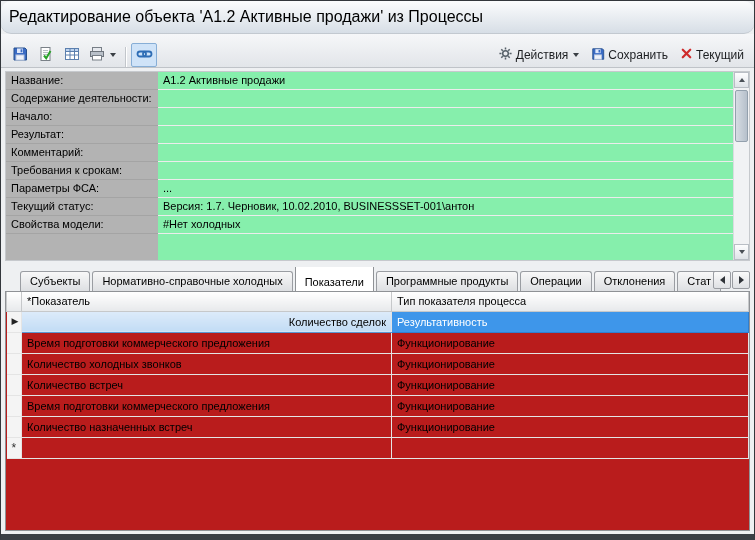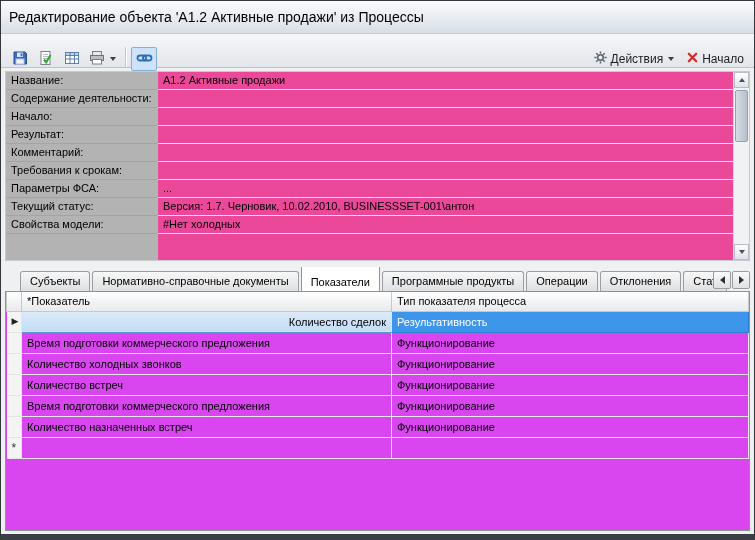--- a/index.html
+++ b/index.html
@@ -15,30 +15,31 @@
     font-size:11px; color:#000;
   }
 
   
   .titlebar {
     height:20px; flex:0 0 20px;
     background:linear-gradient(#fbfcfd,#d7dee6);
     border-bottom:1px solid #c3c9d0;
     display:flex; align-items:center;
     padding:16px 8px;
-    font-size:14px;
+    font-size:16px;
+    border-radius:10px;
   }
 
   
   .toolbar {
     height:34px; flex:0 0 34px;
     background:linear-gradient(#f6f7f9,#e2e5e9);
     border-bottom:1px solid #bfc3c8;
-    display:flex; align-items:flex-start;
-    padding:13px 6px;
+    display:flex; align-items:flex-end;
+    padding:0 6px;
   }
   .tb-btn {
     height:24px; min-width:26px;
     display:flex; align-items:center; justify-content:center;
     background:transparent; border:1px solid transparent; border-radius:2px;
     padding:0 3px; gap:3px; cursor:default;
     font-family:"Liberation Sans", sans-serif; font-size:12px; color:#1c1e21;
   }
   .tb-btn.pressed {
     background:#cfe3f8; border-color:#87aed6;
@@ -59,21 +60,21 @@
     background:#fff;
     display:flex; overflow:hidden;
   }
   table.props { border-collapse:collapse; flex:1; width:100%; table-layout:fixed; }
   table.props td { vertical-align:top; padding:1px 5px; line-height:15px; font-size:11px; }
   td.plabel {
     width:152px; background:var(--label_gray,#b3b3b3);
     border-bottom:1px solid #a4a4a4;
     color:#000; white-space:nowrap; overflow:hidden;
   }
-  td.pvalue { background:#ec4899; border-bottom:1px solid #ececec; }
+  td.pvalue { background:#86efac; border-bottom:1px solid #ececec; }
   tr.tall td { height:46px; }
   tr.prow td { height:17px; }
 
   
   .vscroll { flex:0 0 16px; width:16px; border-left:1px solid #dadce0; background:#f1f2f4; display:flex; flex-direction:column; }
   .sb-btn { height:16px; flex:0 0 16px; background:linear-gradient(#fdfdfe,#dfe3e8); border:1px solid #b9bec5; display:flex; align-items:center; justify-content:center; }
   .sb-track { flex:1; position:relative; }
   .sb-thumb { position:absolute; left:1px; right:1px; top:2px; height:52px; background:linear-gradient(90deg,#d6dce3,#b6c0cb); border:1px solid #93a0ad; border-radius:2px; }
   .tri-up { width:0;height:0;border-left:3px solid transparent;border-right:3px solid transparent;border-bottom:4px solid #4a5057; }
   .tri-down { width:0;height:0;border-left:3px solid transparent;border-right:3px solid transparent;border-top:4px solid #4a5057; }
@@ -105,21 +106,21 @@
     width:18px; height:18px;
     background:linear-gradient(#fafafa,#dfe1e4); border:1px solid #9a9da2; border-radius:2px;
     display:flex; align-items:center; justify-content:center;
   }
   .tri-left { width:0;height:0;border-top:4px solid transparent;border-bottom:4px solid transparent;border-right:5px solid #2f3338; }
   .tri-right { width:0;height:0;border-top:4px solid transparent;border-bottom:4px solid transparent;border-left:5px solid #2f3338; }
 
   
   .grid-outer {
     flex:1; margin:0 4px 3px 4px;
-    border:1px solid #8f9296; background:#d946ef;
+    border:1px solid #8f9296; background:#b91c1c;
     overflow:hidden;
   }
   table.grid { border-collapse:collapse; width:100%; table-layout:fixed; font-size:11px; }
   table.grid th {
     background:linear-gradient(#ffffff,#e7e9eb);
     border:1px solid #c6c8ca; border-top:none;
     font-weight:normal; text-align:left;
     padding:3px 5px; height:19px; white-space:nowrap; overflow:hidden;
   }
   th.sel-h { width:15px; padding:0; }
@@ -211,25 +212,36 @@
                 <circle cx="8" cy="8" r="3"></circle>
                 <path d="M8 1.5v2.2M8 12.3v2.2M1.5 8h2.2M12.3 8h2.2M3.5 3.5l1.6 1.6M10.9 10.9l1.6 1.6M12.5 3.5l-1.6 1.6M5.1 10.9l-1.6 1.6"></path>
               </g>
             </svg>
         </span>
         <span>Действия</span>
         <span class="caret-down"></span>
       </button>
       <button class="tb-btn">
         <span>
+          <svg width="14" height="14" viewBox="0 0 16 16">
+              <path d="M2 2h11l1.5 1.5V14H2z" fill="#3a6bc4" stroke="#27508e"></path>
+              <rect x="5" y="2.5" width="6" height="4.5" fill="#dfe8fa"></rect>
+              <rect x="8.6" y="3.3" width="1.8" height="3" fill="#3a6bc4"></rect>
+              <rect x="4" y="9" width="8" height="5" fill="#eef2fa" stroke="#b9c6dd"></rect>
+            </svg>
+        </span>
+        <span>Сохранить</span>
+      </button>
+      <button class="tb-btn">
+        <span>
           <svg width="13" height="13" viewBox="0 0 14 14">
               <path d="M3 3l8 8M11 3l-8 8" stroke="#cf2b2b" stroke-width="2.4" stroke-linecap="round"></path>
             </svg>
         </span>
-        <span>Начало</span>
+        <span>Текущий</span>
       </button>
     </div>
   </div>
 
   <div class="prop-wrap">
     <table class="props">
       <tbody>
           <tr class="prow">
         <td class="plabel">Название:</td>
         <td class="pvalue">A1.2 Активные продажи</td>
@@ -280,21 +292,21 @@
         <div class="sb-thumb"></div>
       </div>
       <div class="sb-btn">
           <span class="tri-down"></span>
         </div>
     </div>
   </div>
 
   <div class="tabstrip">
     <div class="tab">Субъекты</div>
-    <div class="tab">Нормативно-справочные документы</div>
+    <div class="tab">Нормативно-справочные холодных</div>
     <div class="tab active">Показатели</div>
     <div class="tab">Программные продукты</div>
     <div class="tab">Операции</div>
     <div class="tab">Отклонения</div>
     <div class="tab truncated">Стат</div>
     <div class="tab-scrollers">
       <div class="tab-scroll-btn">
           <span class="tri-left"></span>
         </div>
       <div class="tab-scroll-btn">

